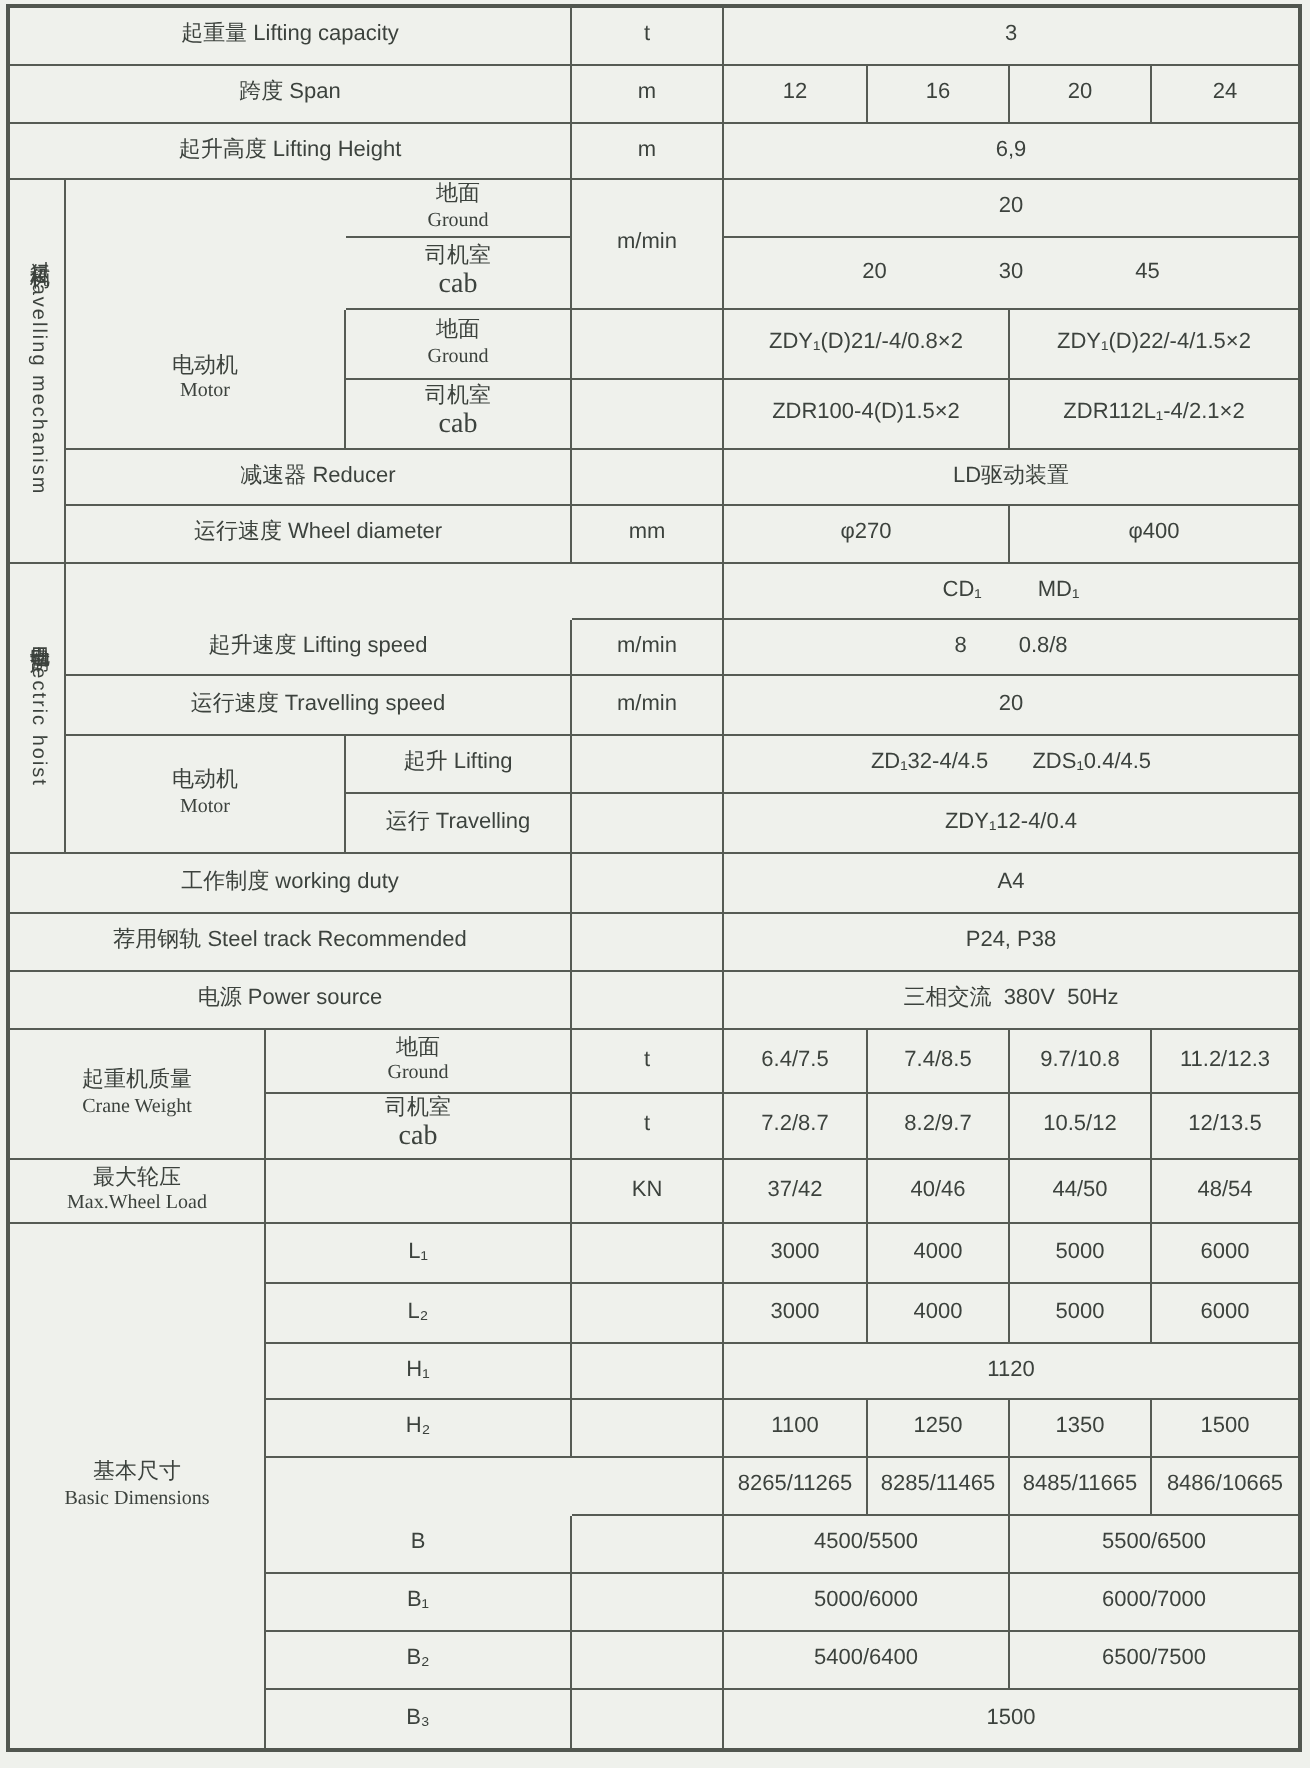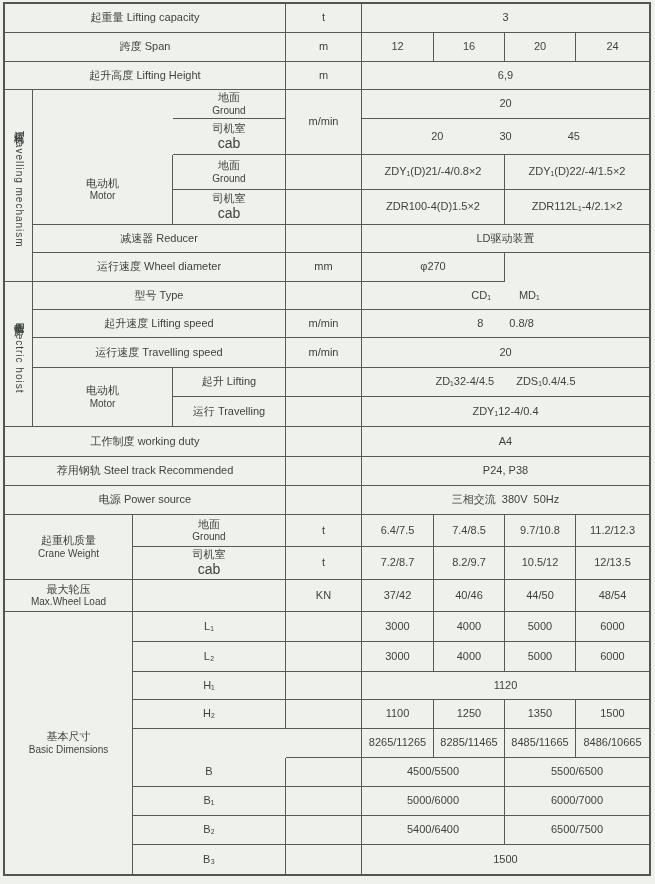--- a/index.html
+++ b/index.html
@@ -7,21 +7,21 @@
          font-family:"Liberation Sans",sans-serif;color:#3c423d;overflow:hidden;}
   .grid{position:absolute;left:3px;top:2px;width:648px;height:874px;box-sizing:border-box;
         border:2px solid #51564f;display:grid;
         grid-template-columns:28px 100px 40px 113px 76px 72px 71px 71px 73px;
         grid-template-rows:29px 29px 28px 29px 36px 35px 35px 28px 29px 28px 28px 30px 29px 30px 30px 29px 29px 32px 33px 32px 30px 30px 28px 29px 29px 29px 29px 29px 29px;}
   .c{border-right:1px solid #565b54;border-bottom:1px solid #565b54;display:flex;
      align-items:center;justify-content:center;font-size:11px;line-height:1.2;text-align:center;
      overflow:hidden;}
   .br0{border-right:none;}
   .bb0{border-bottom:none;}
-  .col{flex-direction:column;}
+  .col{flex-direction:column;font-family:Liberation Serif, serif;}
   .vt{writing-mode:vertical-rl;text-orientation:mixed;font-size:10px;letter-spacing:1px;padding:2px 0;}
   .gap56{gap:56px;}.gap28{gap:28px;}.gap26{gap:26px;}.gap22{gap:22px;}
   .pre{white-space:pre;}
   .en{font-size:10px;}
   .big{font-size:14px;}
 </style>
 </head>
 <body>
 
 <div class="sheet">
@@ -79,24 +79,24 @@
     <div class="c" style="grid-area:7/6/8/8">ZDR100-4(D)1.5×2</div>
     <div class="c br0" style="grid-area:7/8/8/10">ZDR112L₁-4/2.1×2</div>
 
     <div class="c" style="grid-area:8/2/9/5">减速器 Reducer</div>
     <div class="c" style="grid-area:8/5/9/6"></div>
     <div class="c br0" style="grid-area:8/6/9/10">LD驱动装置</div>
 
     <div class="c" style="grid-area:9/2/10/5">运行速度 Wheel diameter</div>
     <div class="c" style="grid-area:9/5/10/6">mm</div>
     <div class="c" style="grid-area:9/6/10/8">φ270</div>
+    <div class="c br0" style="grid-area:9/8/10/10">φ400</div>
 
     <div class="c vt" style="grid-area:10/1/15/2">电动葫芦 Electric hoist</div>
 
-    <div class="c" style="grid-area:10/2/11/5">型号 Type</div>
     <div class="c" style="grid-area:10/5/11/6"></div>
     <div class="c br0 gap28" style="grid-area:10/6/11/10">
       <span>CD₁</span>
       <span>MD₁</span>
     </div>
 
     <div class="c" style="grid-area:11/2/12/5">起升速度 Lifting speed</div>
     <div class="c" style="grid-area:11/5/12/6">m/min</div>
     <div class="c br0 gap26" style="grid-area:11/6/12/10">
       <span>8</span>

